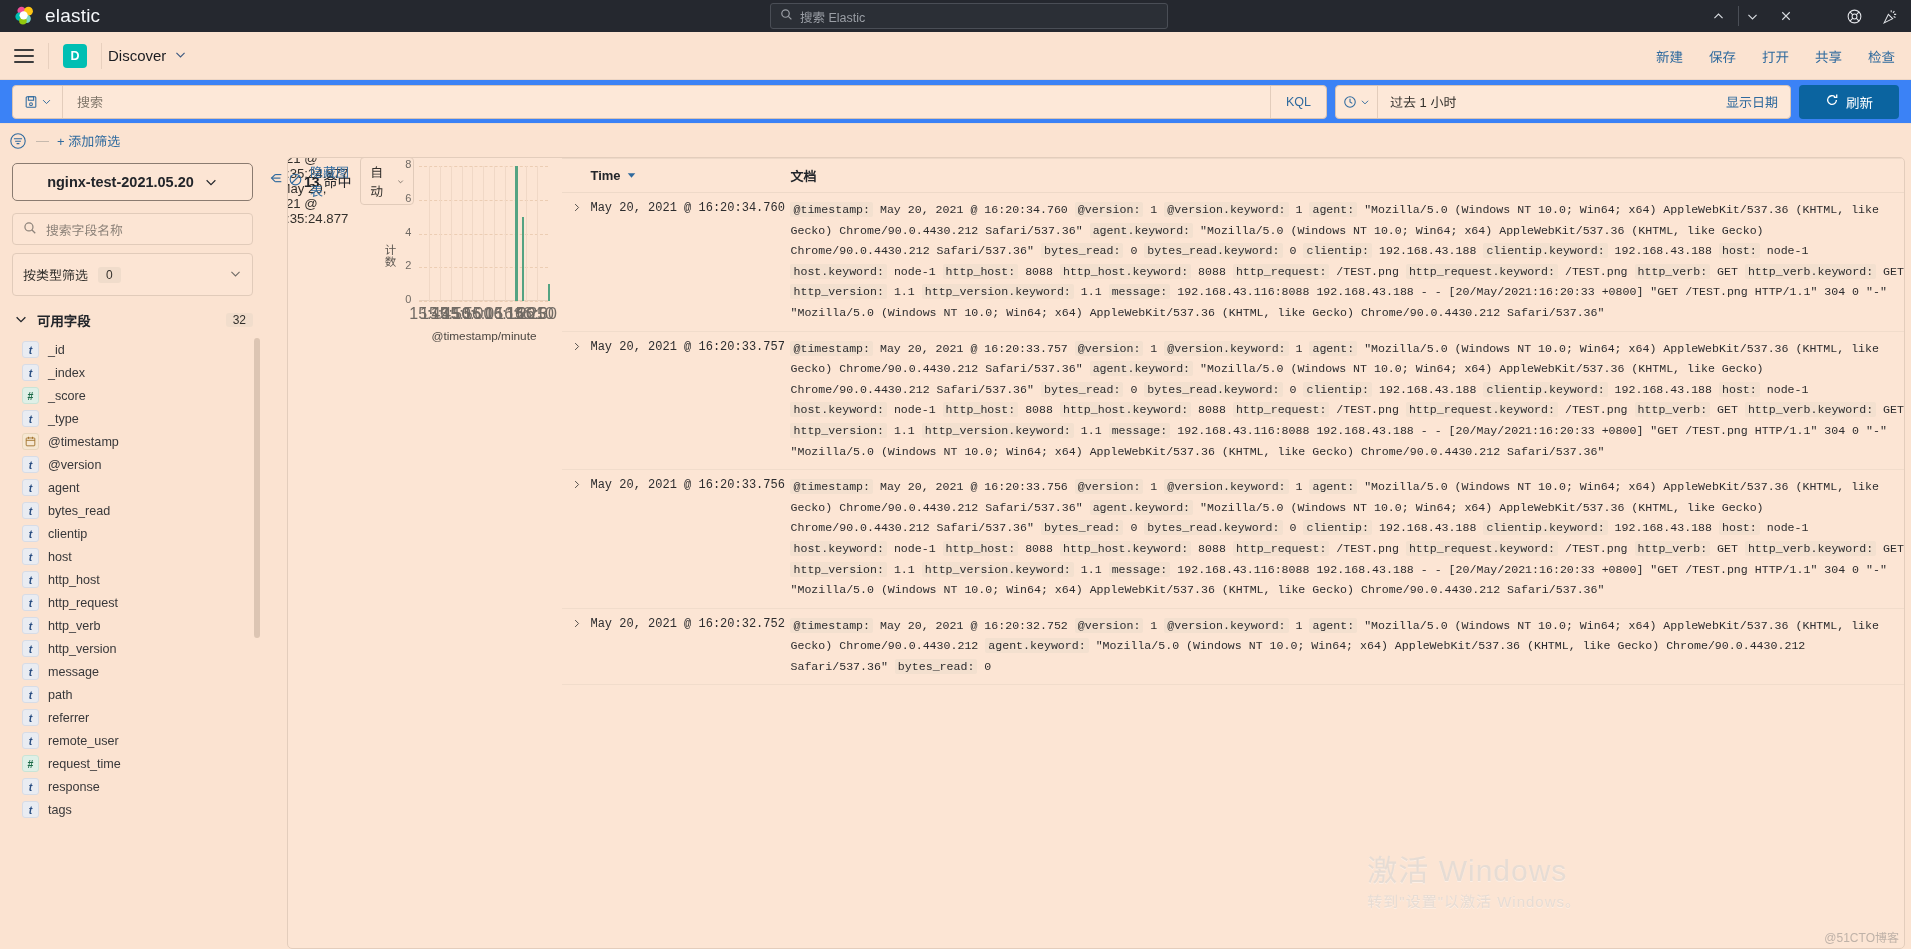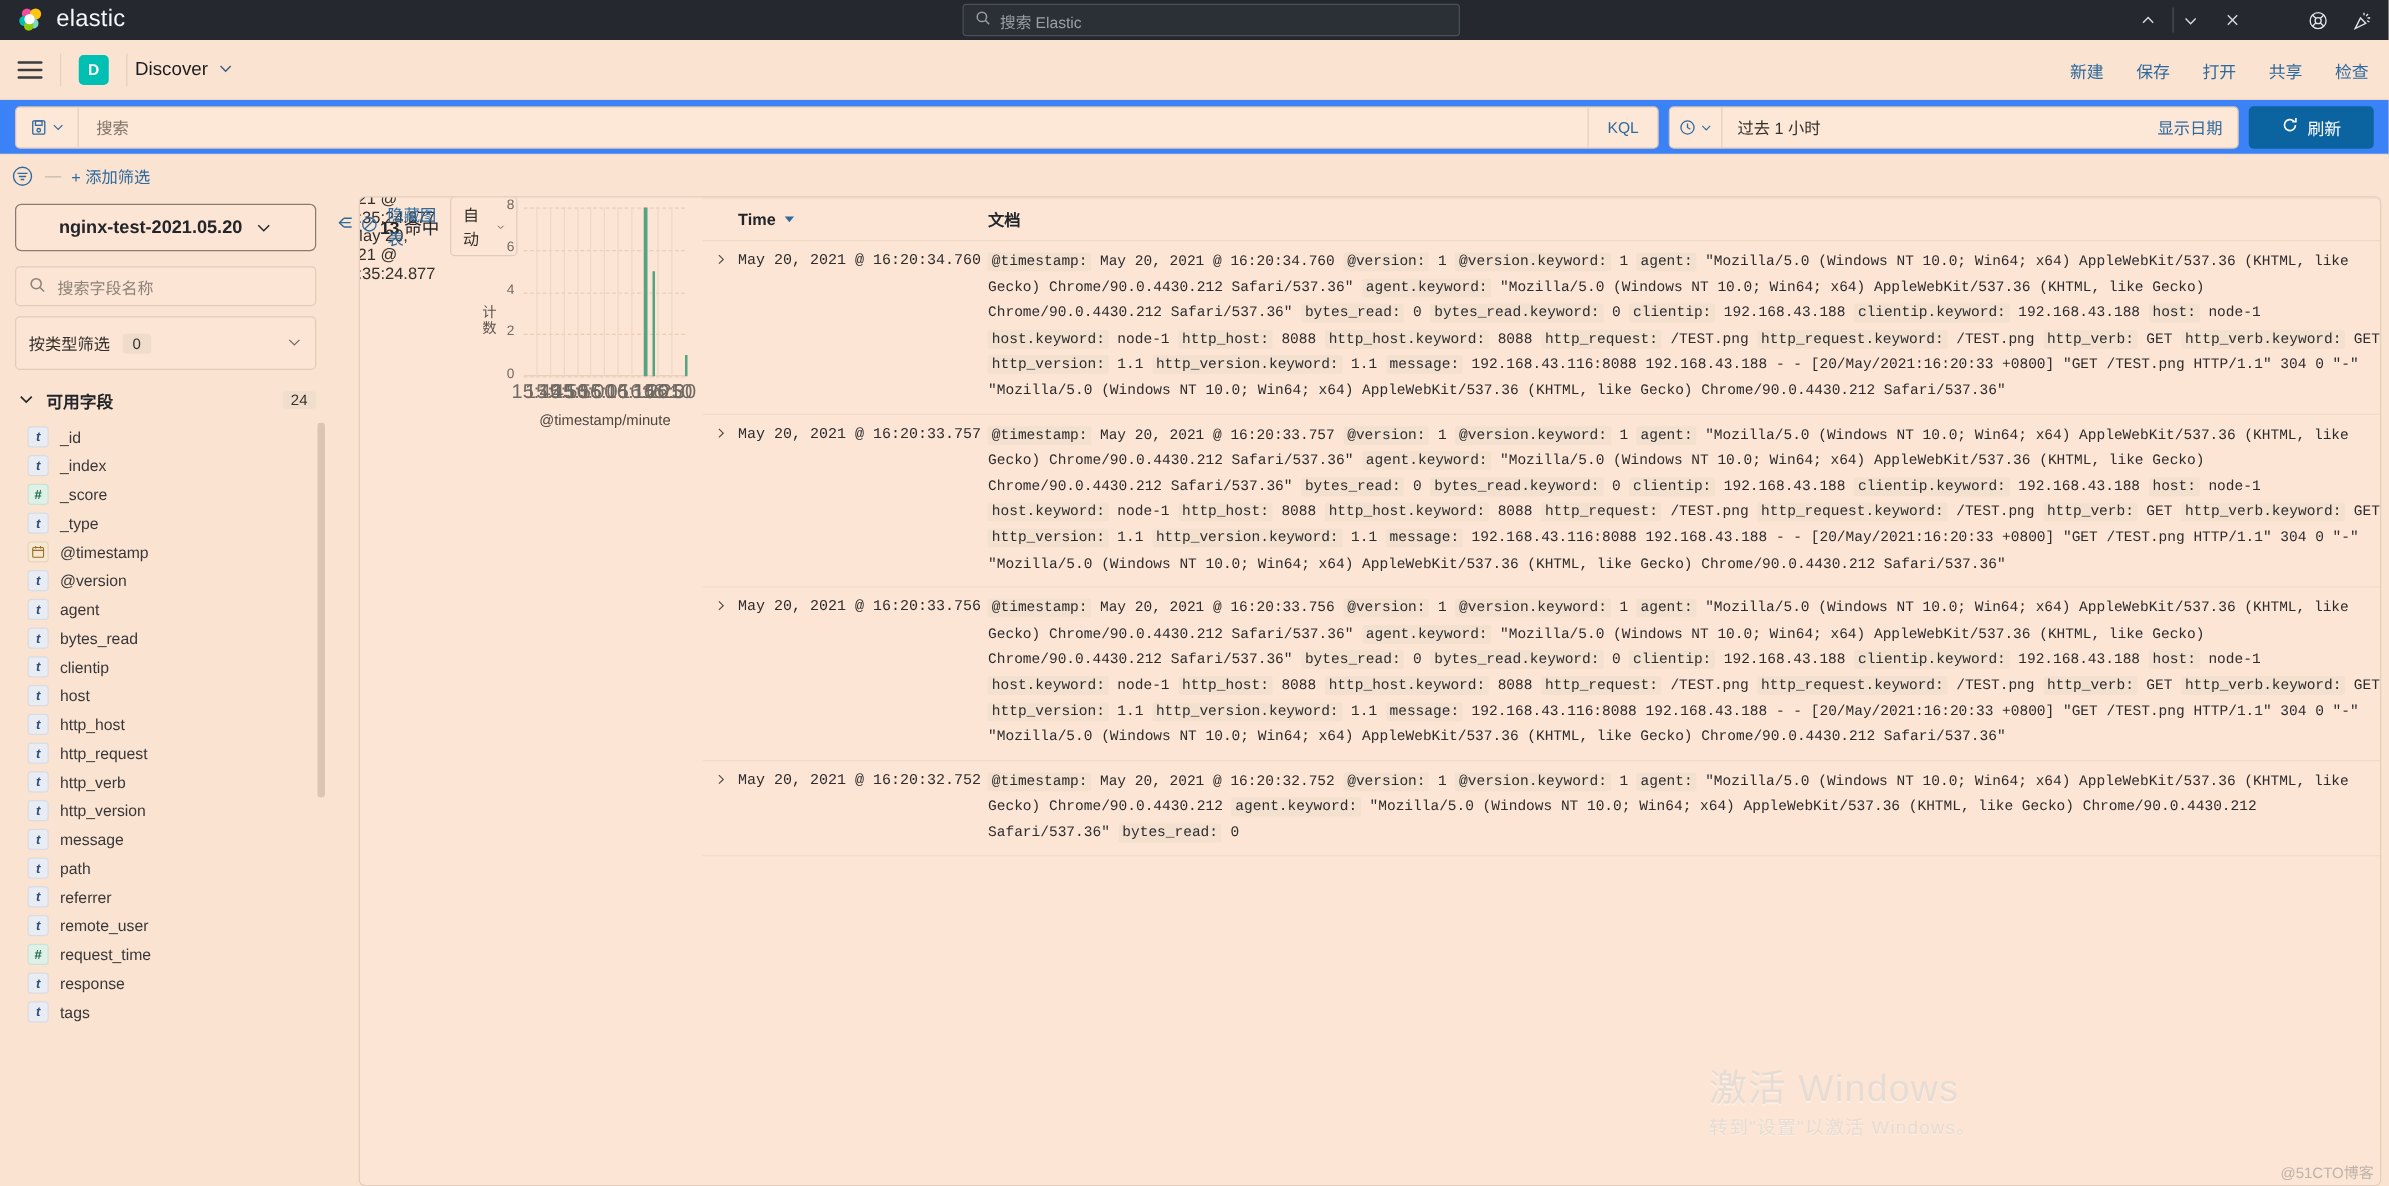--- a/index.html
+++ b/index.html
@@ -382,21 +382,21 @@
         </span>
       </div>
 
       <div class="fld-group-hdr">
         <span>
           <svg width="14" height="14" viewBox="0 0 16 16" fill="none" stroke="#22252a" stroke-width="1.5">
               <path d="M3 6 L8 11 L13 6"></path>
             </svg>
         </span>
         <span class="t">可用字段</span>
-        <span class="n">24</span>
+        <span class="n">32</span>
       </div>
 
       <div class="fld-list" id="field-list">
         <div class="sb-scroll"></div>
       <div class="fld-row">
             <span class="fld-ico t">t</span>
             <span class="fld-name">_id</span>
           </div>
           <div class="fld-row">
             <span class="fld-ico t">t</span>

